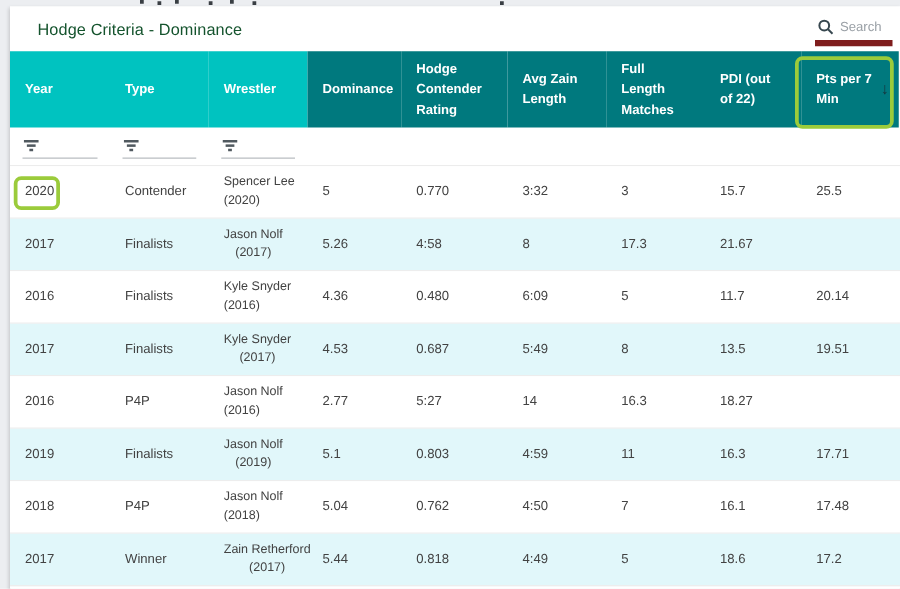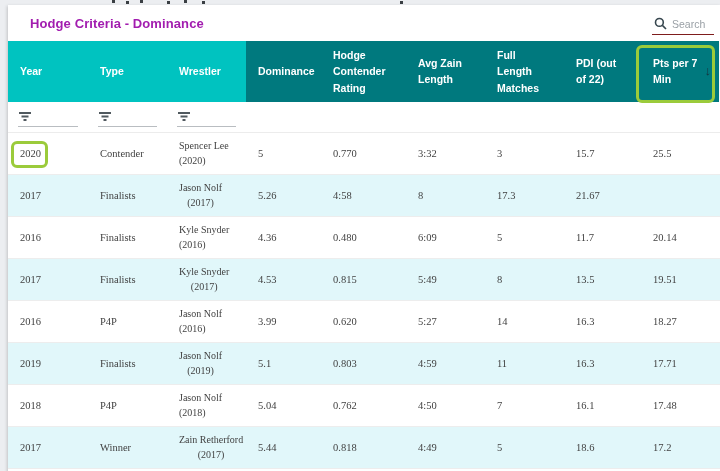--- a/index.html
+++ b/index.html
@@ -20,24 +20,24 @@
   .top-remnant {
     position:absolute; top:0; left:112px; width:3px; height:3px; background:#3a3f44;
     box-shadow:14px 1px #3a3f44, 28px 0 #3a3f44, 55px 1px #3a3f44, 72px 0 #3a3f44, 90px 1px #3a3f44, 288px 1px #3a3f44;
   }
 
   
   .toolbar {
     height:36px; display:flex; align-items:center; justify-content:space-between;
     padding:0 6px 0 22px;
   }
-  .title { font-size:13px; font-weight:bold; color:#a21caf; letter-spacing:.1px; }
+  .title { font-size:13px; font-weight:normal; color:#14532d; letter-spacing:.1px; }
   .search {
     display:flex; align-items:center; gap:5px;
-    border-bottom:1px solid #7f1d1d; padding:2px 2px 4px 2px; width:62px;
+    border-bottom:5px solid #7f1d1d; padding:2px 2px 4px 2px; width:62px;
     margin-top:4px;
   }
   .search svg { flex:0 0 auto; }
   .search input {
     border:none; outline:none; width:40px; font-size:10.5px;
     font-family:"Liberation Sans", sans-serif; color:#424242; background:transparent;
   }
   .search input::placeholder { color:#9aa0a6; }
 
   
@@ -60,21 +60,21 @@
   
   .filters { height:32px; border-bottom:1px solid #ececec; background:#fff; }
   .filter-cell { padding:5px 10px 0 10px; }
   .filter-field {
     height:21px; border-bottom:1px solid #b9bdc1;
     display:flex; align-items:center; cursor:text;
   }
   .filter-field svg { margin-left:1px; }
 
   
-  .tr { height:42px; border-bottom:1px solid #ededed; background:#fff;font-family:Liberation Serif, serif; }
+  .tr { height:42px; border-bottom:1px solid #ededed; background:#fff; }
   .tr.alt { background:var(--row-alt, #e1f7fa);text-align:center; }
   .td {
     font-size:10.5px; color:#424242; padding:0 4px 0 12px;
     display:flex; align-items:center; line-height:1.45;
   }
   .td.wrestler { white-space:pre; font-size:10px; }
 
   
   .annotation {
     position:absolute; border:3px solid var(--annotation, #9bcb3b);
@@ -202,33 +202,32 @@
     <div class="td">5</div>
     <div class="td">11.7</div>
     <div class="td">20.14</div>
   </div>
   <div class="grid-row tr alt">
     <div class="td">2017</div>
     <div class="td">Finalists</div>
     <div class="td wrestler">Kyle Snyder
 (2017)</div>
     <div class="td">4.53</div>
-    <div class="td">0.815</div>
+    <div class="td">0.687</div>
     <div class="td">5:49</div>
     <div class="td">8</div>
     <div class="td">13.5</div>
     <div class="td">19.51</div>
   </div>
   <div class="grid-row tr">
     <div class="td">2016</div>
     <div class="td">P4P</div>
     <div class="td wrestler">Jason Nolf
 (2016)</div>
-    <div class="td">3.99</div>
-    <div class="td">0.620</div>
+    <div class="td">2.77</div>
     <div class="td">5:27</div>
     <div class="td">14</div>
     <div class="td">16.3</div>
     <div class="td">18.27</div>
   </div>
   <div class="grid-row tr alt">
     <div class="td">2019</div>
     <div class="td">Finalists</div>
     <div class="td wrestler">Jason Nolf
 (2019)</div>

